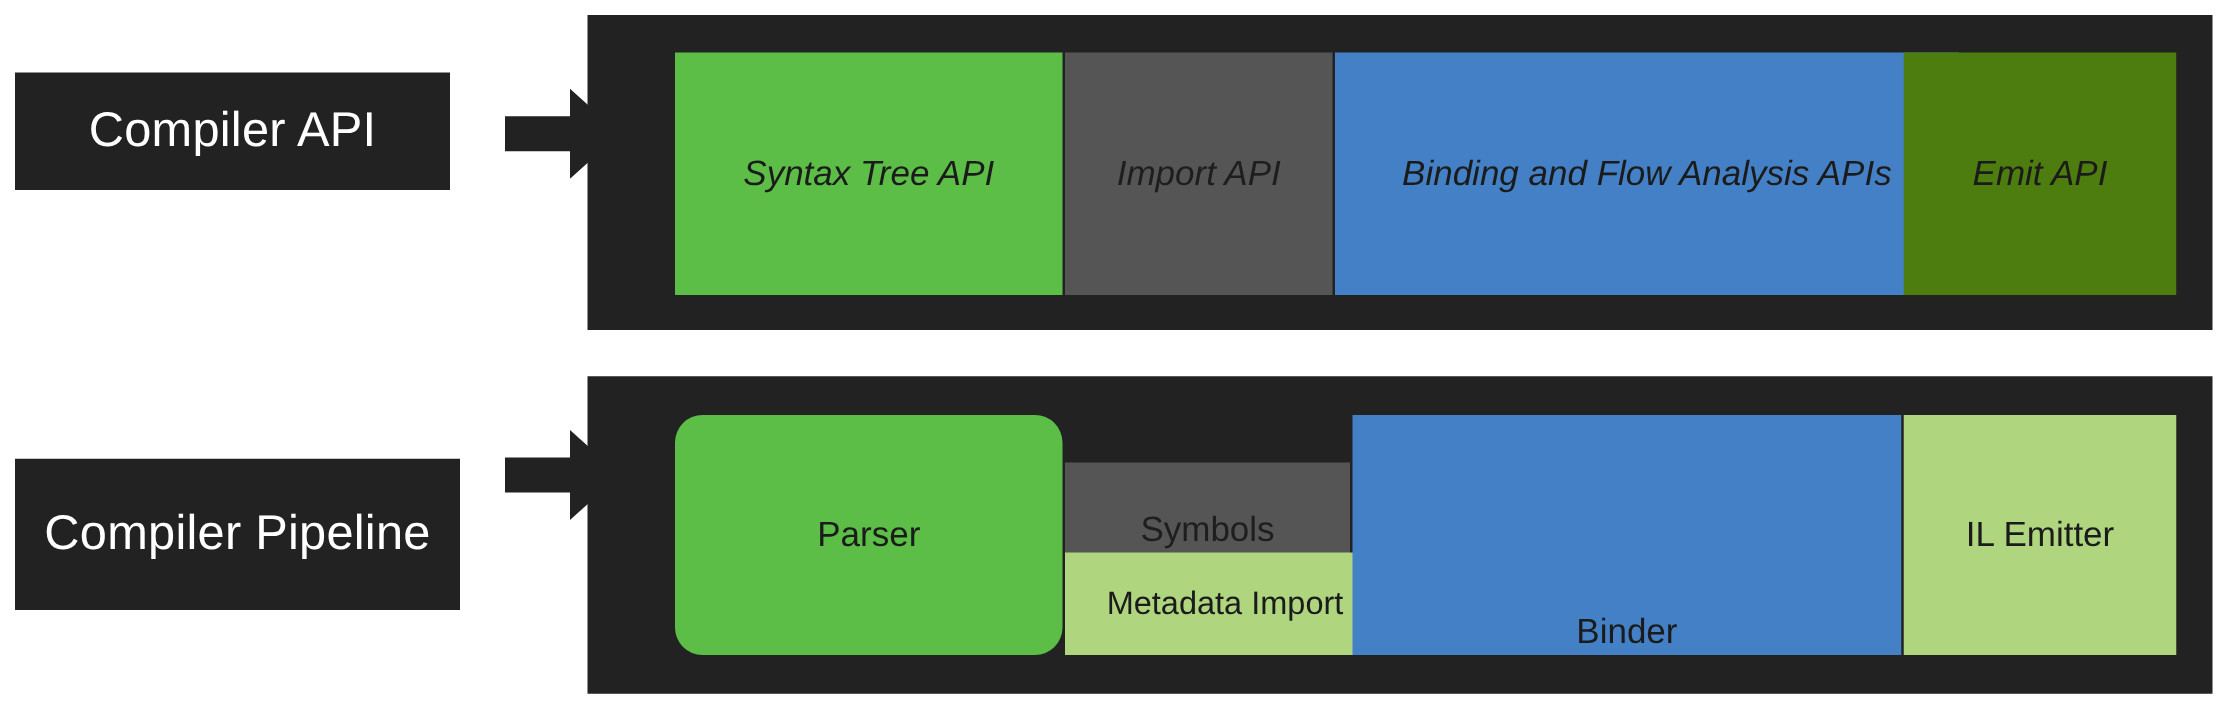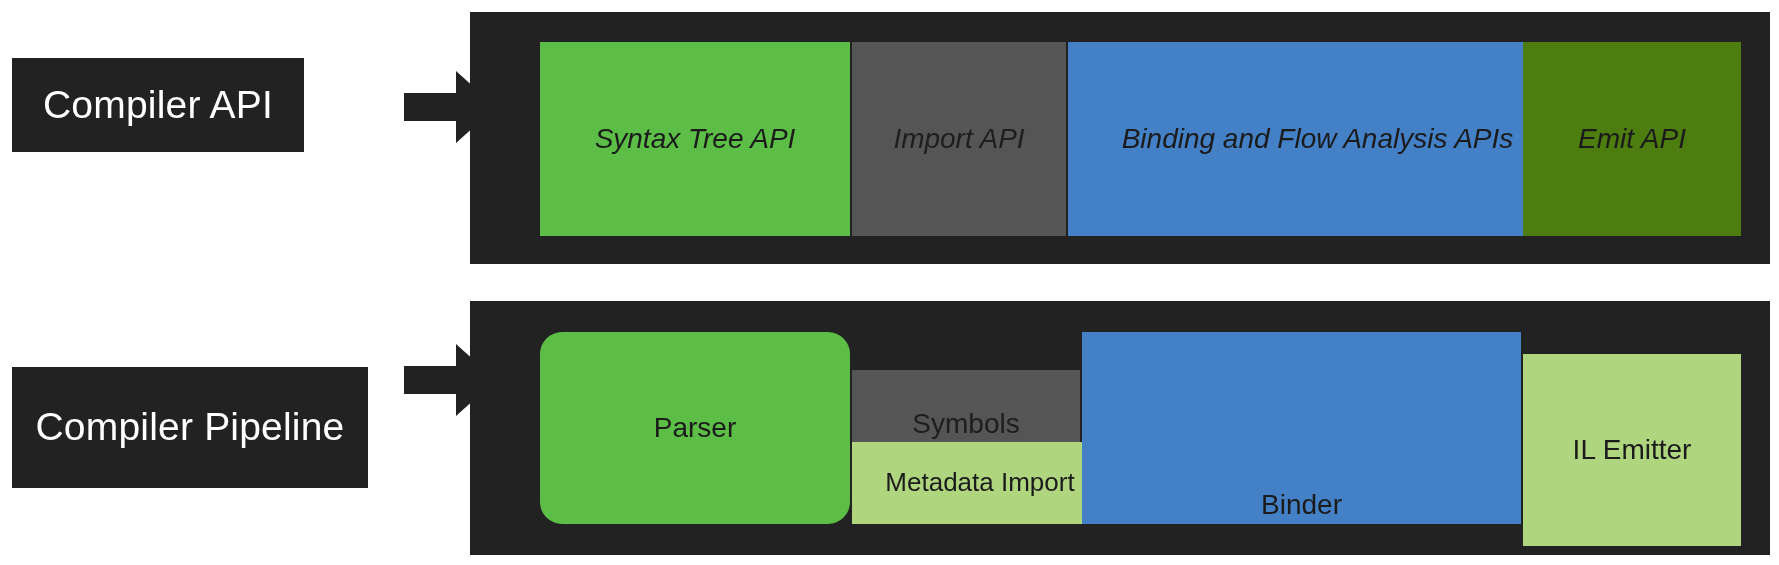--- a/index.html
+++ b/index.html
@@ -35,21 +35,21 @@
     line-height: 1.15;
     letter-spacing: 0.2px;
   }
   .label-chip .chip-text {
     display: block;
     padding: 0 10px;
   }
   #chip-api {
     left: 12px;
     top: 58px;
-    width: 292px;
+    width: 348px;
     height: 94px;
     font-size: 39px;
   }
   #chip-pipeline {
     left: 12px;
     top: 367px;
     width: 356px;
     height: 121px;
     font-size: 39px;
   }
@@ -91,21 +91,21 @@
   #api-syntax   { left: 70px;  top: 30px; width: 310px; height: 194px; background: #5CBE46; }
   #api-symbol   { left: 382px; top: 30px; width: 214px; height: 194px; background: #555555; color: #1e1e1e; }
   #api-binding  { left: 598px; top: 30px; width: 499px; height: 194px; background: #4480C5; }
   #api-emit     { left: 1053px;top: 30px; width: 218px; height: 194px; background: #4d7c0f; }
 
   
   #pp-parser    { left: 70px;  top: 31px; width: 310px; height: 192px; background: #5CBE46; border-radius: 22px; }
   #pp-symbols   { left: 382px; top: 31px; width: 228px; height: 108px; background: #555555; color: #1e1e1e; margin-top: 38px; }
   #pp-metadata  { left: 382px; top: 141px;width: 256px; height: 82px;  background: #AFD57F; }
   #pp-binder    { left: 612px; top: 31px; width: 439px; height: 192px; background: #4480C5; align-items: flex-end; }
-  #pp-emitter   { left: 1053px;top: 31px; width: 218px; height: 192px; background: #AFD57F; margin-top: 22px; }
+  #pp-emitter   { left: 1053px;top: 31px; width: 218px; height: 192px; background: #AFD57F; }
 
   #pp-metadata .blk-text { font-size: 26px; }
 </style>
 </head>
 <body>
 
 <div class="stage">
 
   <div class="label-chip" id="chip-api">
     <span class="chip-text">Compiler API</span>

